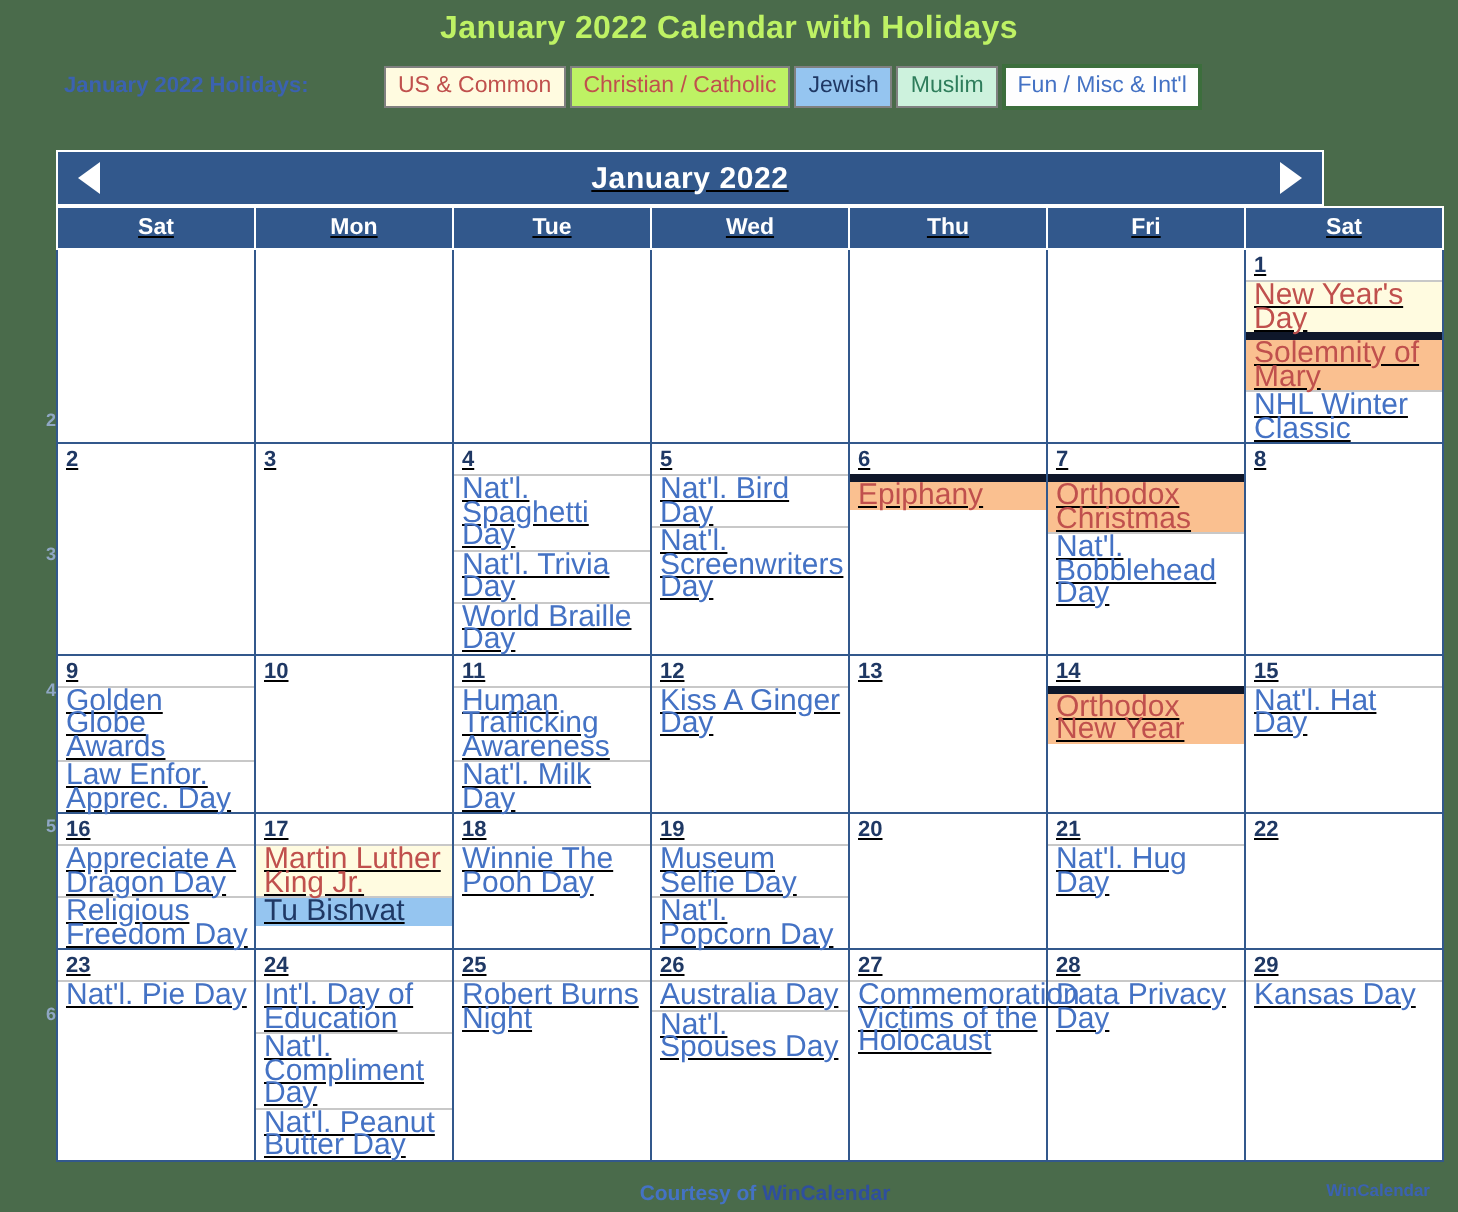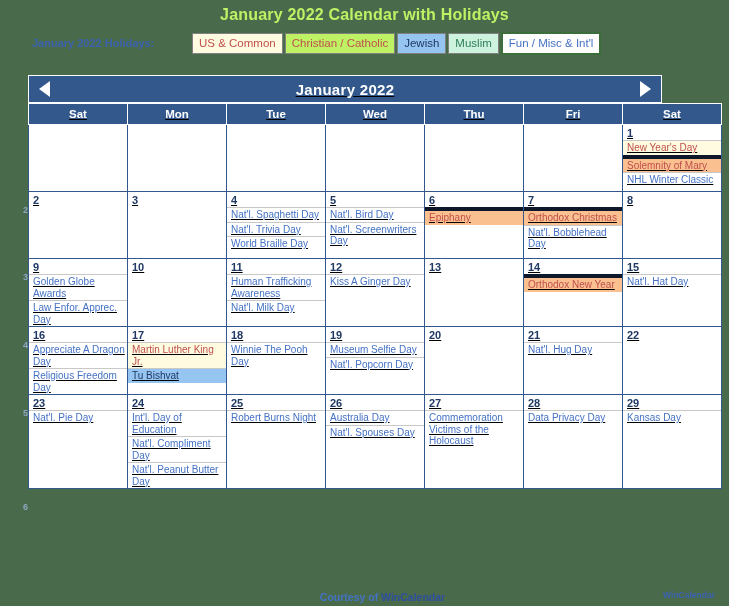--- a/index.html
+++ b/index.html
@@ -94,21 +94,21 @@
     padding:0;
     height:66px;
   }
   td.empty{background:#d9d9d9;}
   td.weekend{background:#f7f7e1;}
   .daynum{
     font-size:11px;font-weight:bold;color:#1f3864;
     padding:2px 0 1px 4px;line-height:12px;
   }
   .ev{
-    font-size:10px;line-height:11.5px;
+    font-size:15px;line-height:11.5px;
     color:#4472c4;
     padding:1px 2px 1px 4px;
     border-top:1px solid #c8c8c8;
   }
   .ev.us{background:#fffbe0;color:#c0504d;border-top:1px solid #c8c8c8;}
   .ev.chr{background:#fac090;color:#c0504d;border-top:4px solid #0f172a;}
   .ev.jew{background:#95c5f0;color:#1f3864;border-top:1px solid #c8c8c8;}
 
   
   .weeknums{

